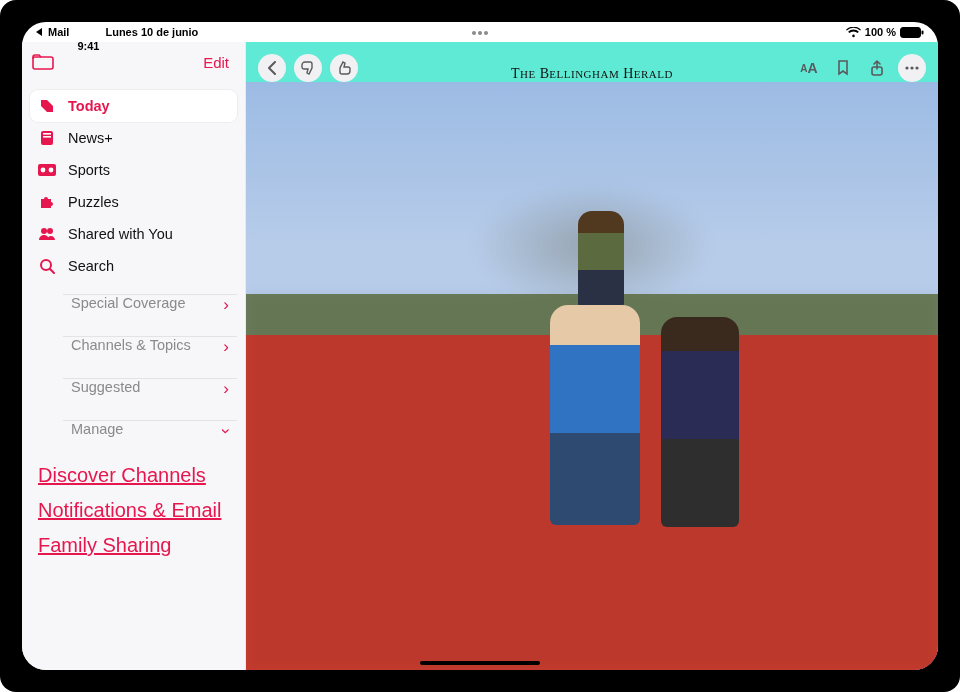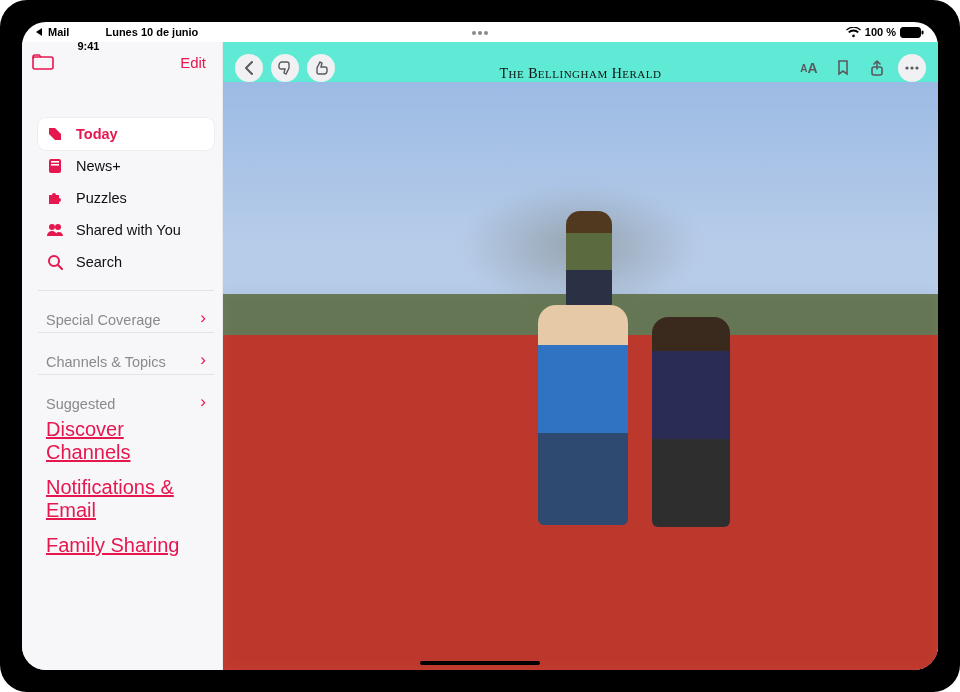--- a/index.html
+++ b/index.html
@@ -2,21 +2,21 @@
 <html><head>
 <meta charset="utf-8">
 <style>
   * { box-sizing: border-box; margin: 0; padding: 0; }
   html, body { width: 960px; height: 692px; font-family: -apple-system, Helvetica, Arial, sans-serif; }
   body { background: #fff; display: flex; align-items: center; justify-content: center; }
 
   .device {
     width: 960px; height: 692px;
     background: #000;
-    border-radius: 27px;
+    border-radius: 16px;
     padding: 22px;
     position: relative;
   }
   .screen {
     width: 100%; height: 100%;
     background: #fff;
     border-radius: 24px;
     overflow: hidden;
     display: flex;
     flex-direction: column;
@@ -45,45 +45,44 @@
     border-right: 6px solid #000;
   }
   .status .wifi svg, .status .batt svg { display: block; }
   .status .more-dots {
     position: absolute; left: 50%; transform: translateX(-50%);
   }
 
   
   .content { flex: 1; display: flex; overflow: hidden; }
   .sidebar {
-    width: 201px;
+    width: 224px;
     background: #f7f6f8;
     border-right: 1px solid rgba(0,0,0,.05);
     display: flex;
     flex-direction: column;
     overflow: hidden;
-    gap: 28px;
   }
   .sb-header {
     height: 40px;
     display: flex;
     align-items: center;
     justify-content: space-between;
     padding: 0 16px 0 10px;
   }
   .sb-header .folder {
     color: #e6174f;
     display:flex; align-items:center;
   }
   .sb-header .edit {
     color: #e6174f;
     font-size: 15px;
   }
 
-  .sb-list { padding: 8px 8px 0 16px; flex: 1; overflow: hidden; }
+  .sb-list { padding: 8px 8px 0 8px; flex: 1; overflow: hidden; }
   .sb-item {
     display: flex; align-items: center;
     gap: 12px;
     height: 32px;
     padding: 0 8px;
     border-radius: 8px;
     font-size: 14.5px;
     color: #111;
   }
   .sb-item.selected {
@@ -91,27 +90,28 @@
     box-shadow: 0 0 0 1px rgba(0,0,0,.04);
   }
   .sb-item.selected .sb-label { color: #e6174f; font-weight: 600; }
   .sb-icon {
     width: 18px; height: 18px;
     display: flex; align-items: center; justify-content: center;
     flex-shrink: 0;
   }
 
   .sb-section {
-    display: flex; align-items: flex-end; justify-content: space-between;
+    display: flex; align-items: flex-start; justify-content: space-between;
     height: 38px;
     padding: 0 8px 0 8px;
     font-size: 14.5px;
     color: #8a8a8e;
     border-top: 1px solid rgba(0,0,0,.08);
     margin-top: 4px;
+    margin-left: 33px;
   }
   .sb-section.first { margin-top: 12px; }
   .sb-section .chev { color: #e6174f; font-size: 17px; }
 
   .sb-link {
     display: block;
     padding: 6px 8px;
     font-size: 20px;
     color: #e6174f;
     text-decoration: underline;
@@ -265,20 +265,30 @@
             <span class="sb-icon">
               <svg width="16" height="16" viewBox="0 0 16 16">
                   <rect x="2" y="1" width="12" height="14" rx="2" fill="#e6174f"></rect>
                   <rect x="4" y="3" width="8" height="1.6" fill="#fff"></rect>
                   <rect x="4" y="6" width="8" height="1.6" fill="#fff"></rect>
                 </svg>
             </span>
             <span class="sb-label">News+</span>
           </div>
 
+          <div class="sb-item">
+            <span class="sb-icon">
+              <svg width="18" height="12" viewBox="0 0 18 12">
+                  <rect width="18" height="12" rx="2" fill="#e6174f"></rect>
+                  <circle cx="5" cy="6" r="2.4" fill="#fff"></circle>
+                  <circle cx="13" cy="6" r="2.4" fill="#fff"></circle>
+                </svg>
+            </span>
+            <span class="sb-label">Sports</span>
+          </div>
 
           <div class="sb-item">
             <span class="sb-icon">
               <svg width="16" height="16" viewBox="0 0 16 16">
                   <path d="M2 5h3a2 2 0 114 0h3v3a2 2 0 110 4v2H2z" fill="#e6174f"></path>
                 </svg>
             </span>
             <span class="sb-label">Puzzles</span>
           </div>
 
@@ -312,20 +322,24 @@
           </div>
           <div class="sb-section">
             <span>Channels &amp; Topics</span>
             <span class="chev">›</span>
           </div>
           <div class="sb-section">
             <span>Suggested</span>
             <span class="chev">›</span>
           </div>
 
+          <div class="sb-section" style="border-top:1px solid rgba(0,0,0,.08);">
+            <span>Manage</span>
+            <span class="chev" style="transform:rotate(90deg); display:inline-block;">›</span>
+          </div>
           <span class="sb-link">Discover Channels</span>
           <span class="sb-link">Notifications &amp; Email</span>
           <span class="sb-link">Family Sharing</span>
         </div>
       </aside>
 
       <main class="article">
         <div class="a-toolbar">
           <div class="tb-left">
             <span class="round">

